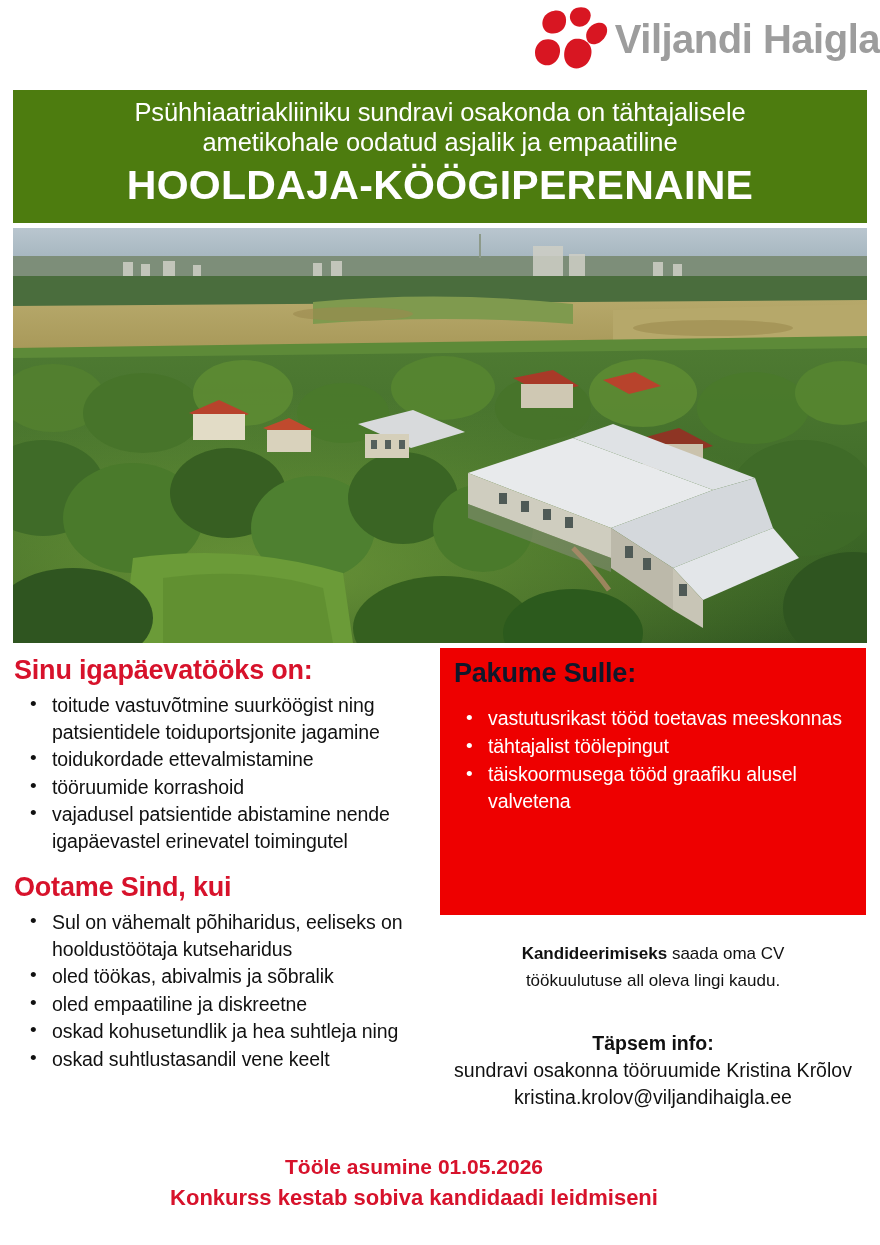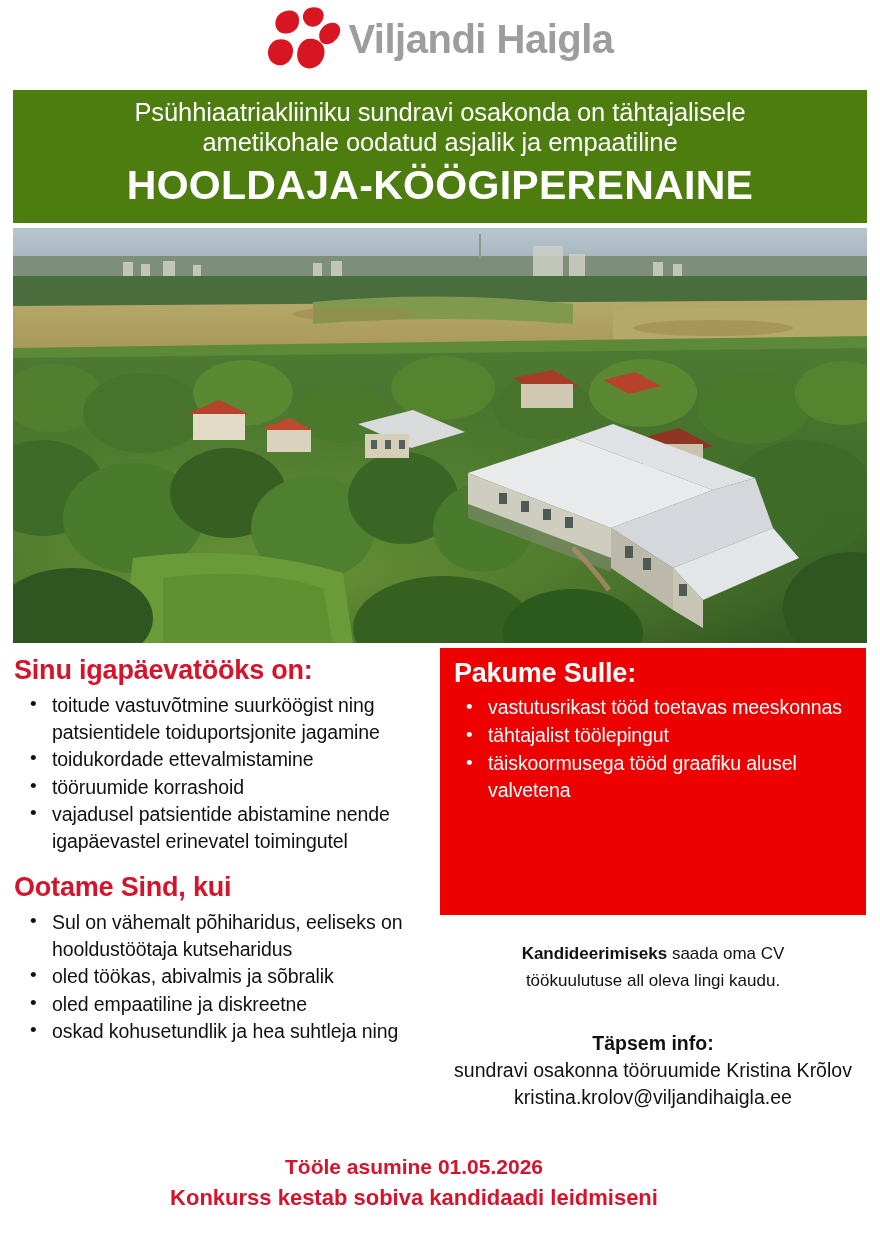--- a/index.html
+++ b/index.html
@@ -13,21 +13,21 @@
     font-family: "Liberation Sans", sans-serif;
     overflow: hidden;
     position: relative;
   }
 
   
   .logo-bar {
     height: 77px;
     display: flex;
     align-items: center;
-    justify-content: center;
+    justify-content: flex-end;
     gap: 4px;
   }
   .logo-mark {
     width: 78px;
     height: 66px;
     position: relative;
     flex: none;
   }
   .logo-mark svg { display: block; width: 100%; height: 100%; }
   .logo-word {
@@ -125,24 +125,24 @@
 
   
   .offer-box {
     background: #ee0000;
     width: 426px;
     min-height: 267px;
     box-sizing: border-box;
     padding: 10px 10px 16px 0px;
   }
   .offer-box h2.sec-title {
-    color: #ffffff;
+    color: #0f172a;
     font-size: 27px;
     padding-left: 14px;
-    margin-bottom: 5px;
+    margin-bottom: 16px;
   }
   .offer-box ul.bullets li {
     color: #ffffff;
     font-size: 19.5px;
     line-height: 27px;
   }
   .offer-box ul.bullets {
     padding-left: 48px;
     padding-right: 4px;
   }
@@ -349,20 +349,21 @@
     <li>tööruumide korrashoid</li>
     <li>vajadusel patsientide abistamine nende igapäevastel erinevatel toimingutel</li>
   </ul>
 
   <h2 class="sec-title" style="margin-top:18px;">Ootame Sind, kui</h2>
   <ul class="bullets">
     <li>Sul on vähemalt põhiharidus, eeliseks on hooldustöötaja kutseharidus</li>
     <li>oled töökas, abivalmis ja sõbralik</li>
     <li>oled empaatiline ja diskreetne</li>
     <li>oskad kohusetundlik ja hea suhtleja ning</li>
+    <li>oskad suhtlustasandil vene keelt</li>
   </ul>
 </div>
 
 <div class="col-right">
 
   <div class="offer-box">
     <h2 class="sec-title">Pakume Sulle:</h2>
     <ul class="bullets">
       <li>vastutusrikast tööd toetavas meeskonnas</li>
       <li>tähtajalist töölepingut</li>

